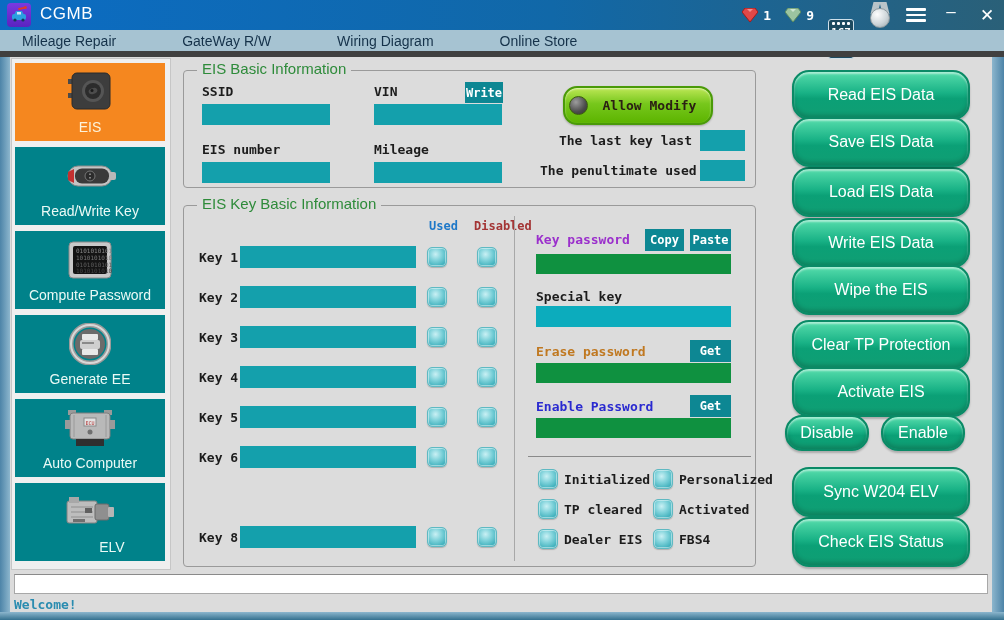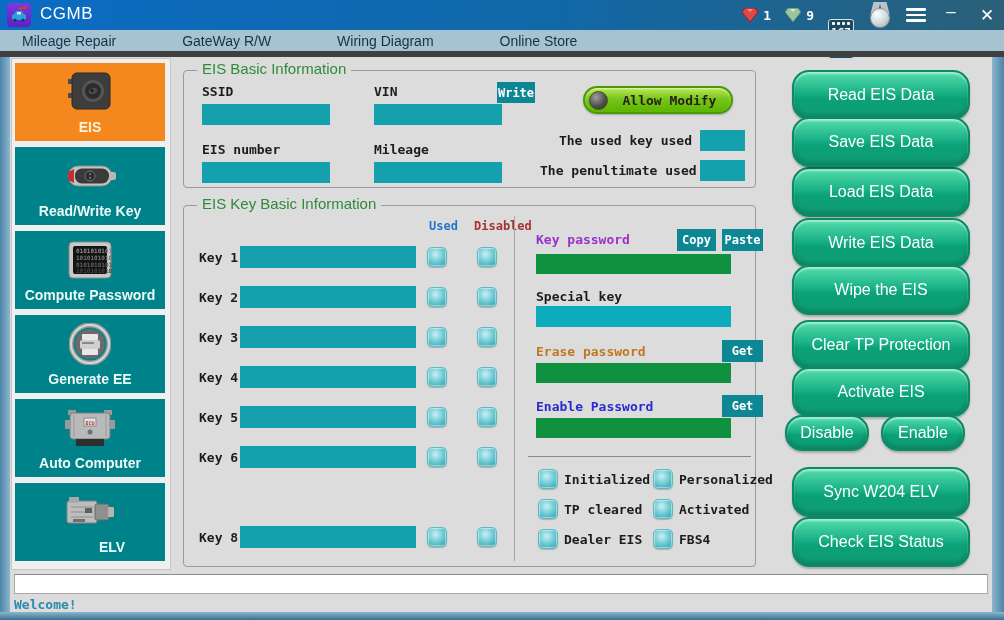--- a/index.html
+++ b/index.html
@@ -37,42 +37,42 @@
   .menu-item { color:#15324a; font-size:14px; padding:0 14px; height:27px; display:flex; align-items:center; }
   .menu-item:first-child { margin-left:8px; }
   .menu-item + .menu-item { margin-left:38px; }
 
   
   .frame-left  { position:absolute; left:0;  top:57px; width:10px; height:563px; background:linear-gradient(90deg,#4d84a8,#8cb6cd); }
   .frame-right { position:absolute; right:0; top:57px; width:12px; height:563px; background:linear-gradient(270deg,#4d84a8,#8cb6cd); }
   .frame-bottom{ position:absolute; left:0; bottom:0; width:1004px; height:8px; background:linear-gradient(180deg,#8cb6cd,#35718f); }
 
   
-  .sidebar { position:absolute; left:11px; top:58px; width:160px; height:512px; background:#efefef; border:1px solid #c6c6c6;font-weight:bold; }
+  .sidebar { position:absolute; left:11px; top:58px; width:160px; height:512px; background:#efefef; border:1px solid #c6c6c6; }
   .side-btn { position:absolute; left:3px; width:150px; height:78px; background:#00828a; display:flex;
     flex-direction:column; align-items:center; justify-content:flex-end; padding-bottom:6px; cursor:default; }
   .side-btn.active { background:#f5871f; }
   .side-btn .icon-box { position:absolute; top:6px; left:0; width:150px; height:46px; display:flex; align-items:center; justify-content:center; }
   .side-label { color:#eafaf6; font-size:14px; }
   .side-btn.active .side-label { color:#fdf3da; }
 
   
   .groupbox { position:absolute; border:1px solid #9a9a9a; border-radius:4px; }
   .groupbox-title { position:absolute; top:-11px; left:13px; background:#dcdcdc; padding:0 5px;
     color:#2e8b3a; font-size:15px; white-space:nowrap; }
   .box1 { left:183px; top:70px; width:573px; height:118px; }
   .box2 { left:183px; top:205px; width:573px; height:362px; }
 
   .mlabel { position:absolute; font:700 13px "DejaVu Sans Mono",monospace; color:#1c1c1c; white-space:nowrap; }
   .tfield { position:absolute; background:#14a0ac; height:21px; }
   .gfield { position:absolute; background:#0f9140; height:20px; }
   .sbtn { position:absolute; background:#0d8793; color:#fff; font:700 12px "DejaVu Sans Mono",monospace;
-    display:flex; align-items:center; justify-content:center; border:none; cursor:default; height:21px;margin-left:32px; }
-
-  .allow-pill { position:absolute; left:399px; top:15px; width:150px; height:28px; border-radius:14px;
+    display:flex; align-items:center; justify-content:center; border:none; cursor:default; height:21px; }
+
+  .allow-pill { position:absolute; left:379px; top:15px; width:150px; height:39px; border-radius:14px;
     background:linear-gradient(180deg,#bce755 0%, #77c71c 45%, #5cb400 100%);
     border:2px solid #4a9a08; box-shadow:inset 0 1px 2px rgba(255,255,255,.6), 0 1px 2px rgba(0,0,0,.25);
     display:flex; align-items:center; cursor:default; }
   .allow-knob { width:19px; height:19px; margin-left:4px; border-radius:50%;
     background:radial-gradient(circle at 35% 30%, #9d9d9d, #4c4c4c 60%, #343434); border:1px solid #3c5a10; }
   .allow-text { flex:1; text-align:center; font:700 13px "DejaVu Sans Mono",monospace; color:#2b2013; }
 
   .col-header { position:absolute; top:13px; font:700 12px "DejaVu Sans Mono",monospace; }
   .hdr-used { left:245px; color:#1e78c8; }
   .hdr-disabled { left:290px; color:#a33434; }
@@ -274,21 +274,21 @@
     <button class="sbtn" style="left:281px; top:11px; width:38px;">Write</button>
     <div class="tfield" style="left:190px; top:33px; width:128px;"></div>
     <div class="mlabel" style="left:18px; top:71px;">EIS number</div>
     <div class="tfield" style="left:18px; top:91px; width:128px;"></div>
     <div class="mlabel" style="left:190px; top:71px;">Mileage</div>
     <div class="tfield" style="left:190px; top:91px; width:128px;"></div>
     <div class="allow-pill">
       <span class="allow-knob"></span>
       <span class="allow-text">Allow Modify</span>
     </div>
-    <div class="mlabel" style="left:356px; top:62px; width:152px; text-align:right;">The used key used</div>
+    <div class="mlabel" style="left:356px; top:62px; width:152px; text-align:right;">The last key last</div>
     <div class="tfield" style="left:516px; top:59px; width:45px;"></div>
     <div class="mlabel" style="left:356px; top:92px; width:152px; text-align:right;">The penultimate used</div>
     <div class="tfield" style="left:516px; top:89px; width:45px;"></div>
   </div>
 
   <div class="groupbox box2">
     <div class="groupbox-title">EIS Key Basic Information</div>
     <div class="col-header hdr-used">Used</div>
     <div class="col-header hdr-disabled">Disabled</div>
 

